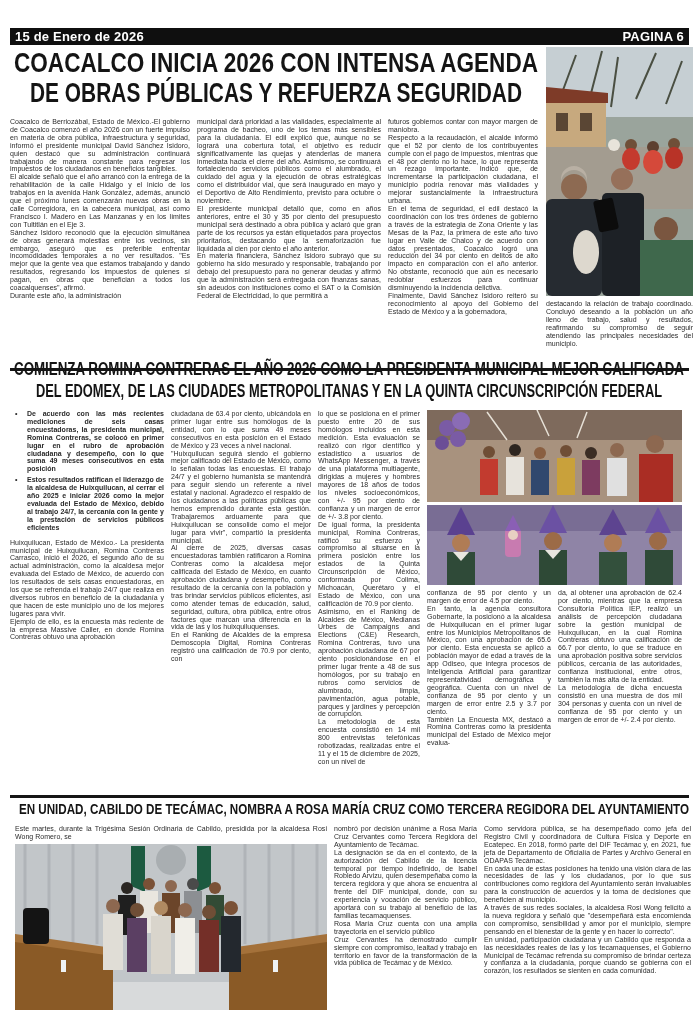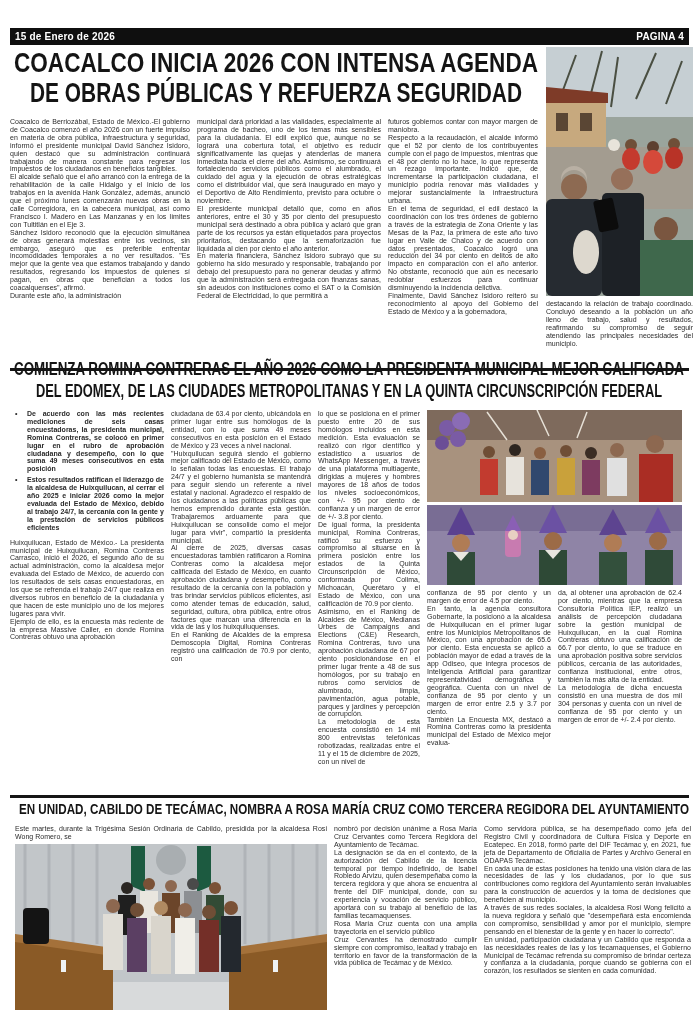--- a/index.html
+++ b/index.html
@@ -2,21 +2,21 @@
 <html lang="es"><head>
 <meta charset="utf-8">
 <style>
   html,body{margin:0;padding:0;background:#d9d9d9;}
   .page{position:relative;width:699px;height:1024px;background:#ffffff;margin:0 auto;
         font-family:"Liberation Sans",sans-serif;color:#2a2a2a;overflow:hidden;}
 
   
   .masthead{position:absolute;top:28px;left:10px;width:679px;height:17px;background:#0f0f0f;
             display:flex;justify-content:space-between;align-items:center;padding:0 5px;box-sizing:border-box;}
-  .masthead span{color:#ffffff;font-size:10px;font-weight:bold;letter-spacing:.2px;}
+  .masthead span{color:#ffffff;font-size:13px;font-weight:bold;letter-spacing:.2px;}
 
   
   .hl{font-family:"Liberation Sans",sans-serif;font-weight:bold;fill:#141414;}
   .hl1{font-size:28px;}
   .hl2{font-size:19px;}
   .hl3{font-size:15.5px;}
 
   
   .bodytext{font-size:7px;line-height:7.9px;text-align:justify;white-space:pre-line;
             color:#2b2b2b;letter-spacing:.03px;}
@@ -51,21 +51,21 @@
 
   .photo{display:block;background:#cccccc;}
 </style>
 </head>
 <body>
 
 <div class="page">
 
   <div class="masthead">
     <span>15 de Enero de 2026</span>
-    <span>PAGINA 4</span>
+    <span>PAGINA 6</span>
   </div>
 
   <div class="sec-a1">
     <div class="a1-main">
       <svg width="532" height="62">
         <text class="hl hl1" x="266" y="25" text-anchor="middle" textLength="524" lengthAdjust="spacingAndGlyphs">COACALCO INICIA 2026 CON INTENSA AGENDA</text>
         <text class="hl hl1" x="266" y="55" text-anchor="middle" textLength="492" lengthAdjust="spacingAndGlyphs">DE OBRAS PÚBLICAS Y REFUERZA SEGURIDAD</text>
       </svg>
       <div class="a1-cols">
         <div class="bodytext a1-c1">Coacalco de Berriozábal, Estado de México.-El gobierno de Coacalco comenzó el año 2026 con un fuerte impulso en materia de obra pública, infraestructura y seguridad, informó el presidente municipal David Sánchez Isidoro, quien destacó que su administración continuará trabajando de manera constante para regresar los impuestos de los ciudadanos en beneficios tangibles.

